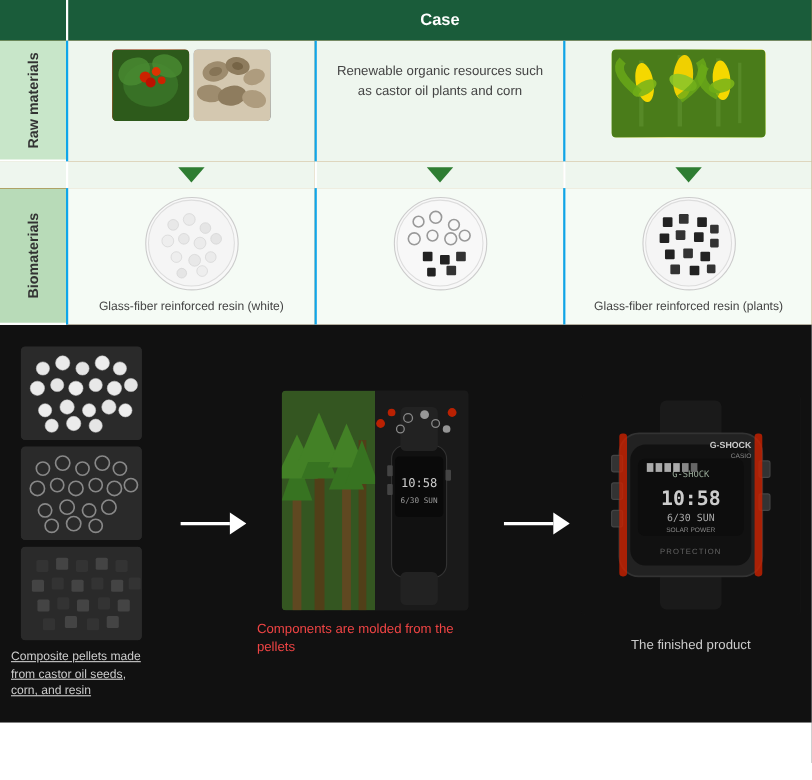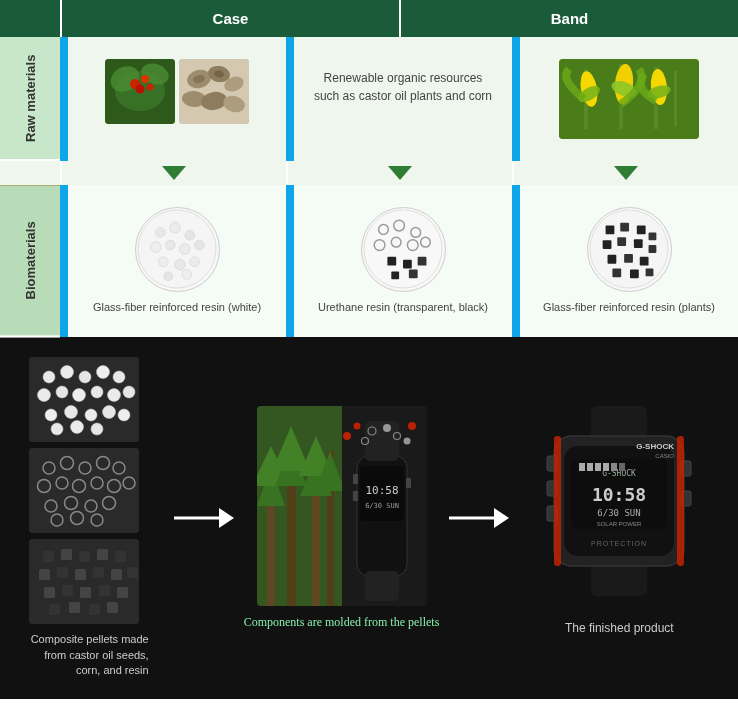--- a/index.html
+++ b/index.html
@@ -53,26 +53,26 @@
 
     
     .content-row {
       display: flex;
       width: 100%;
       min-height: 110px;
     }
 
     .content-cell {
       flex: 1;
-      border-left: 8px solid #0ea5e9;
+      border-left: 2px solid #0ea5e9;
       display: flex;
       flex-direction: column;
       align-items: center;
       justify-content: flex-start;
-      padding: 22px 8px;
+      padding: 8px 8px;
     }
 
     .raw-materials-row .content-cell {
       background: #eef6ee;
     }
     .biomaterials-row .content-cell {
       background: #f5fbf5;
     }
 
     
@@ -170,24 +170,25 @@
       border-radius: 4px;
       display: flex;
       align-items: center;
       justify-content: center;
       overflow: hidden;
     }
 
     .pellet-caption {
       color: #ccc;
       font-size: 11px;
-      text-align: right;
+      text-align: left;
       margin-top: 8px;
       line-height: 1.4;
       max-width: 130px;
+      text-decoration: underline;
     }
 
     .arrow-right {
       color: #fff;
       font-size: 40px;
       margin: 0 10px;
       display: flex;
       align-items: center;
     }
 
@@ -200,26 +201,25 @@
     .watch-composite {
       width: 170px;
       height: 200px;
       background: #1a1a1a;
       border-radius: 4px;
       overflow: hidden;
       position: relative;
     }
 
     .middle-caption {
-      color: #86efac;
+      color: #ef4444;
       font-size: 12px;
       text-align: left;
       margin-top: 8px;
       line-height: 1.4;
-      font-family: Liberation Serif, serif;
     }
 
     .finished-col {
       display: flex;
       flex-direction: column;
       align-items: center;
     }
 
     .watch-final {
       width: 200px;
@@ -248,21 +248,20 @@
 
   </style>
 </head>
 <body>
 
 <div class="top-section">
 
   <div class="header-row">
     <div class="header-left-spacer"></div>
     <div class="header-cell">Case</div>
-    <div class="header-cell">Band</div>
   </div>
 
   <div class="content-row raw-materials-row">
     <div class="row-label">Raw materials</div>
 
     <div class="content-cell">
       <div class="raw-images">
         <div class="raw-img-placeholder castor-img">
           <svg viewBox="0 0 70 65" width="70" height="65">
 
@@ -376,21 +375,20 @@
           <circle cx="52" cy="38" r="5.5" fill="none" stroke="#999" stroke-width="1.5"></circle>
           <circle cx="65" cy="35" r="5" fill="none" stroke="#999" stroke-width="1.5"></circle>
 
           <rect x="26" y="50" width="9" height="9" rx="1" fill="#222"></rect>
           <rect x="42" y="53" width="9" height="9" rx="1" fill="#222"></rect>
           <rect x="57" y="50" width="9" height="9" rx="1" fill="#333"></rect>
           <rect x="30" y="65" width="8" height="8" rx="1" fill="#222"></rect>
           <rect x="48" y="63" width="9" height="9" rx="1" fill="#333"></rect>
         </svg>
       </div>
-      <p class="bio-label">Urethane resin (transparent, black)</p>
     </div>
 
     <div class="content-cell">
       <div class="bio-circle">
         <svg viewBox="0 0 85 85" width="85" height="85">
           <circle cx="42" cy="42" r="40" fill="#f5f5f5" stroke="#ddd" stroke-width="1"></circle>
 
           <rect x="18" y="18" width="9" height="9" rx="1" fill="#222"></rect>
           <rect x="33" y="15" width="9" height="9" rx="1" fill="#333"></rect>
           <rect x="50" y="18" width="9" height="9" rx="1" fill="#222"></rect>

